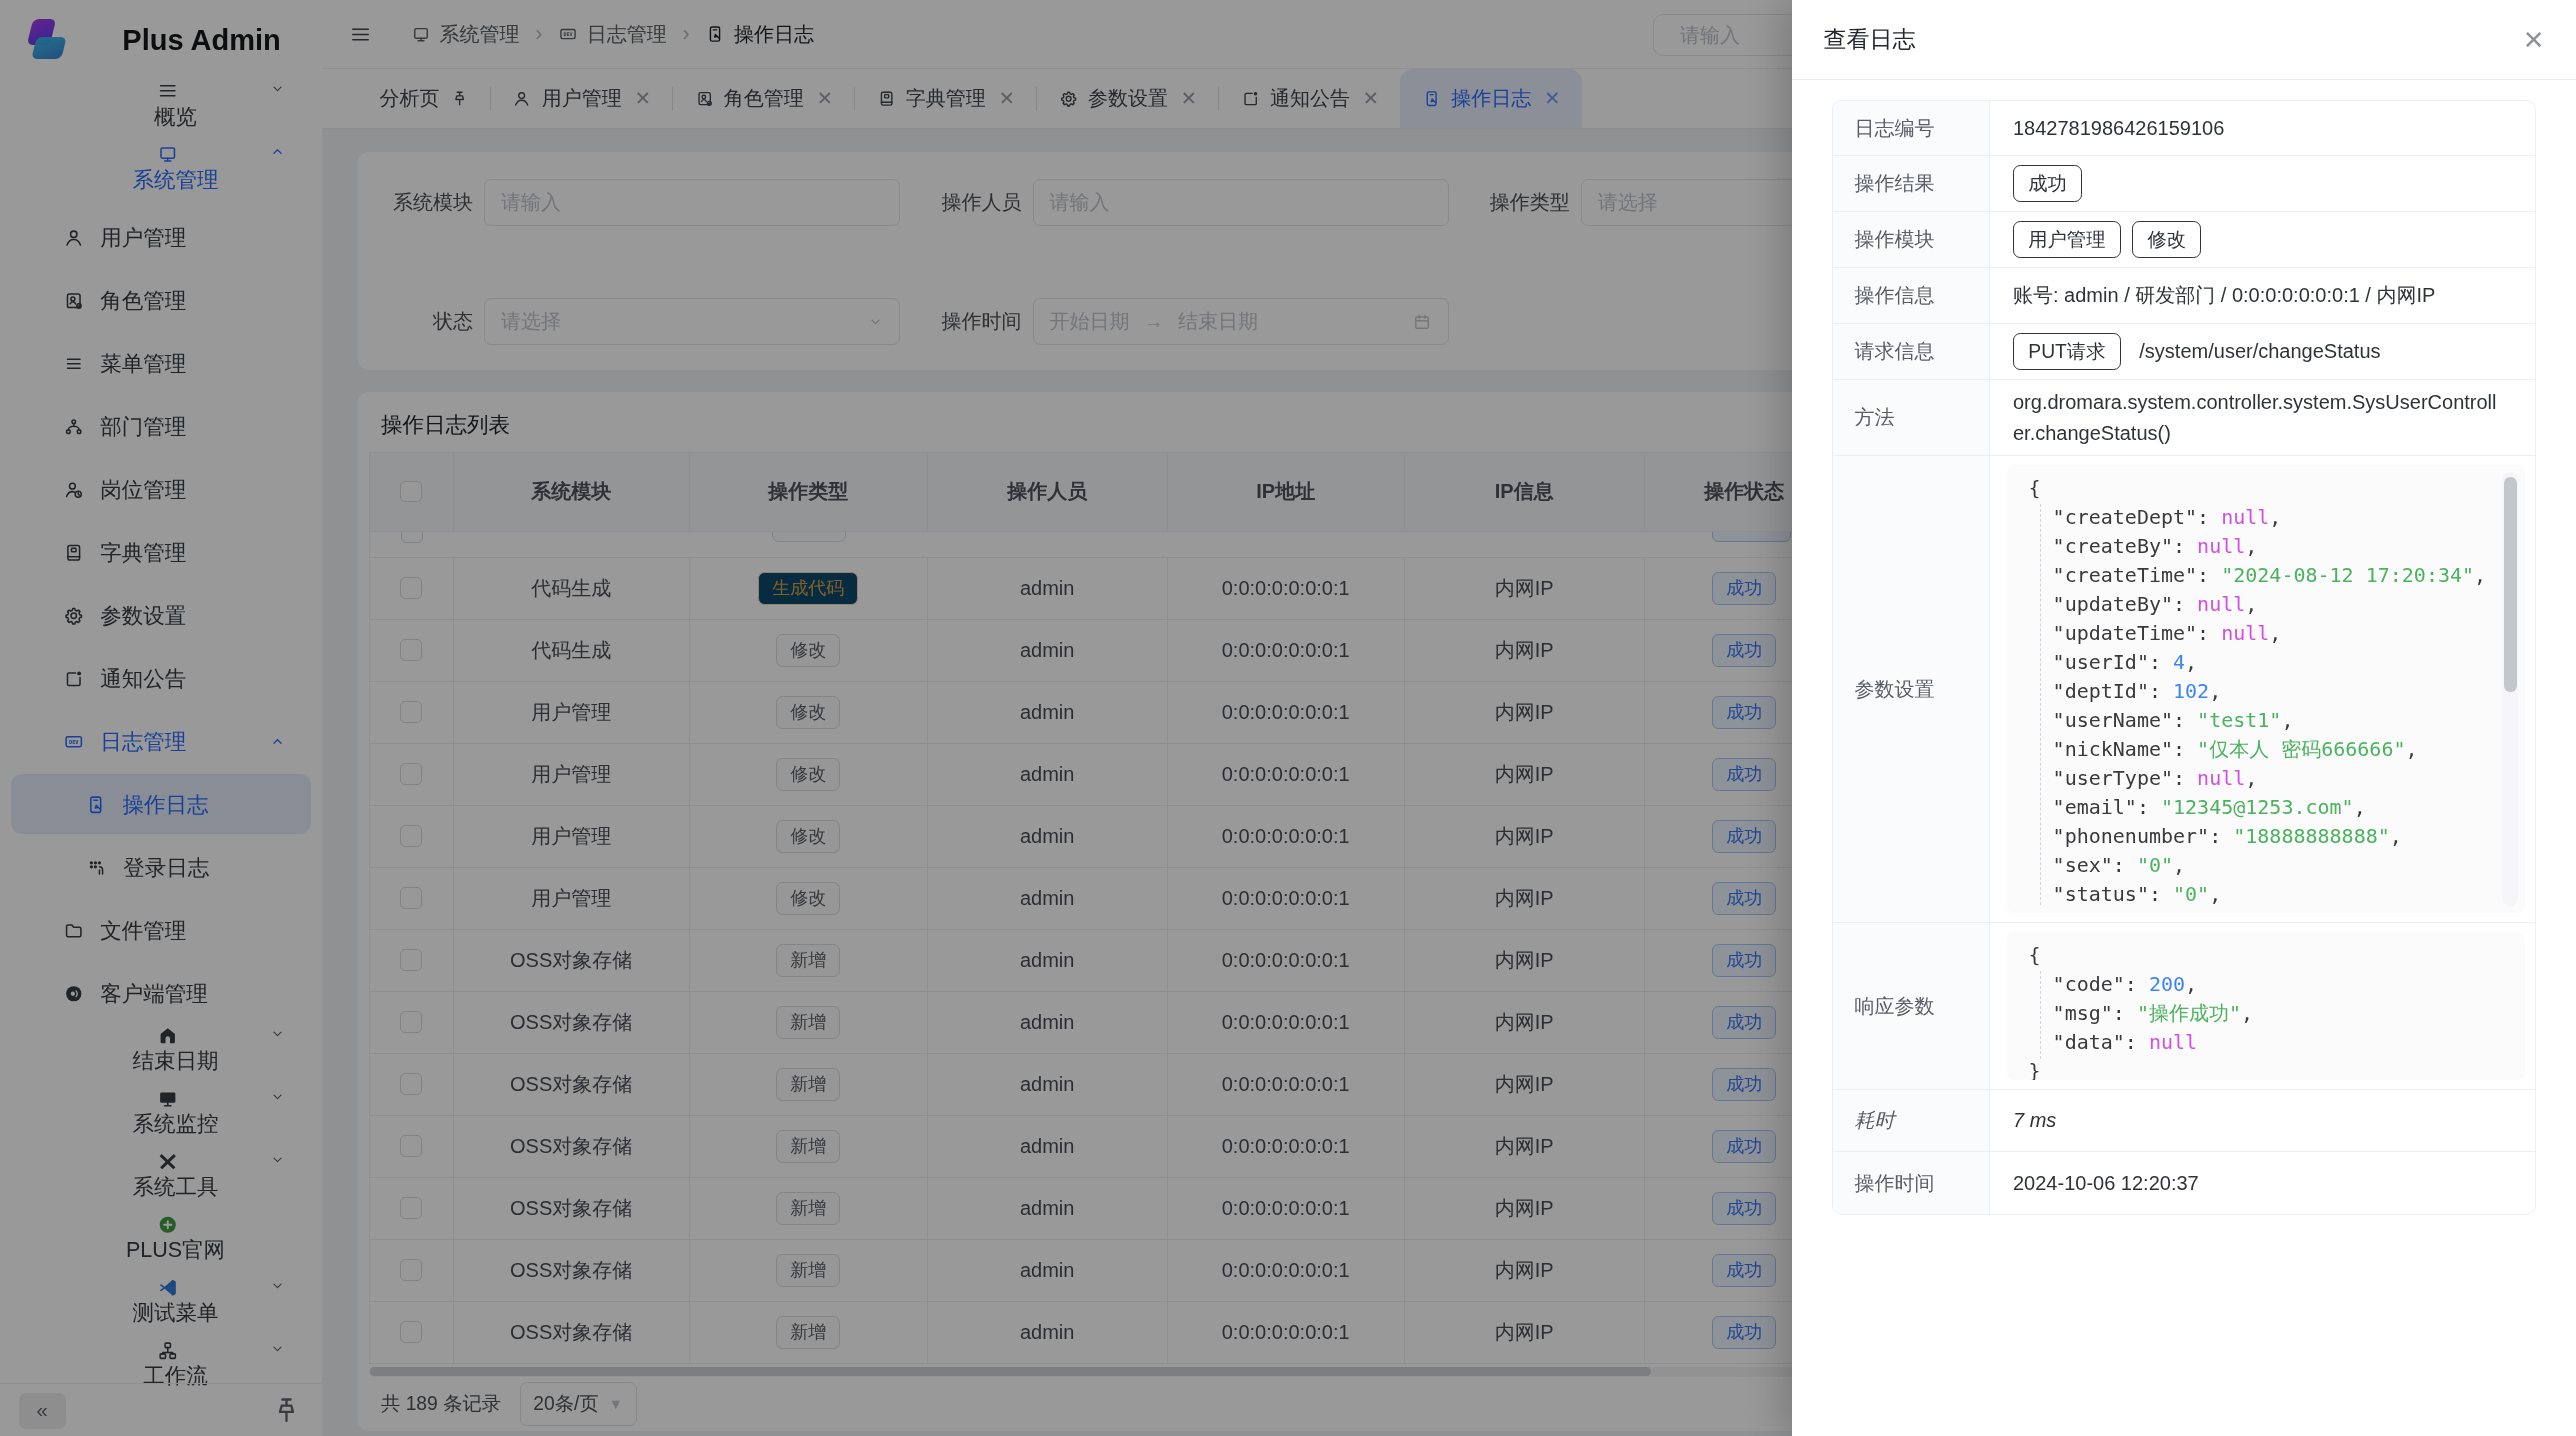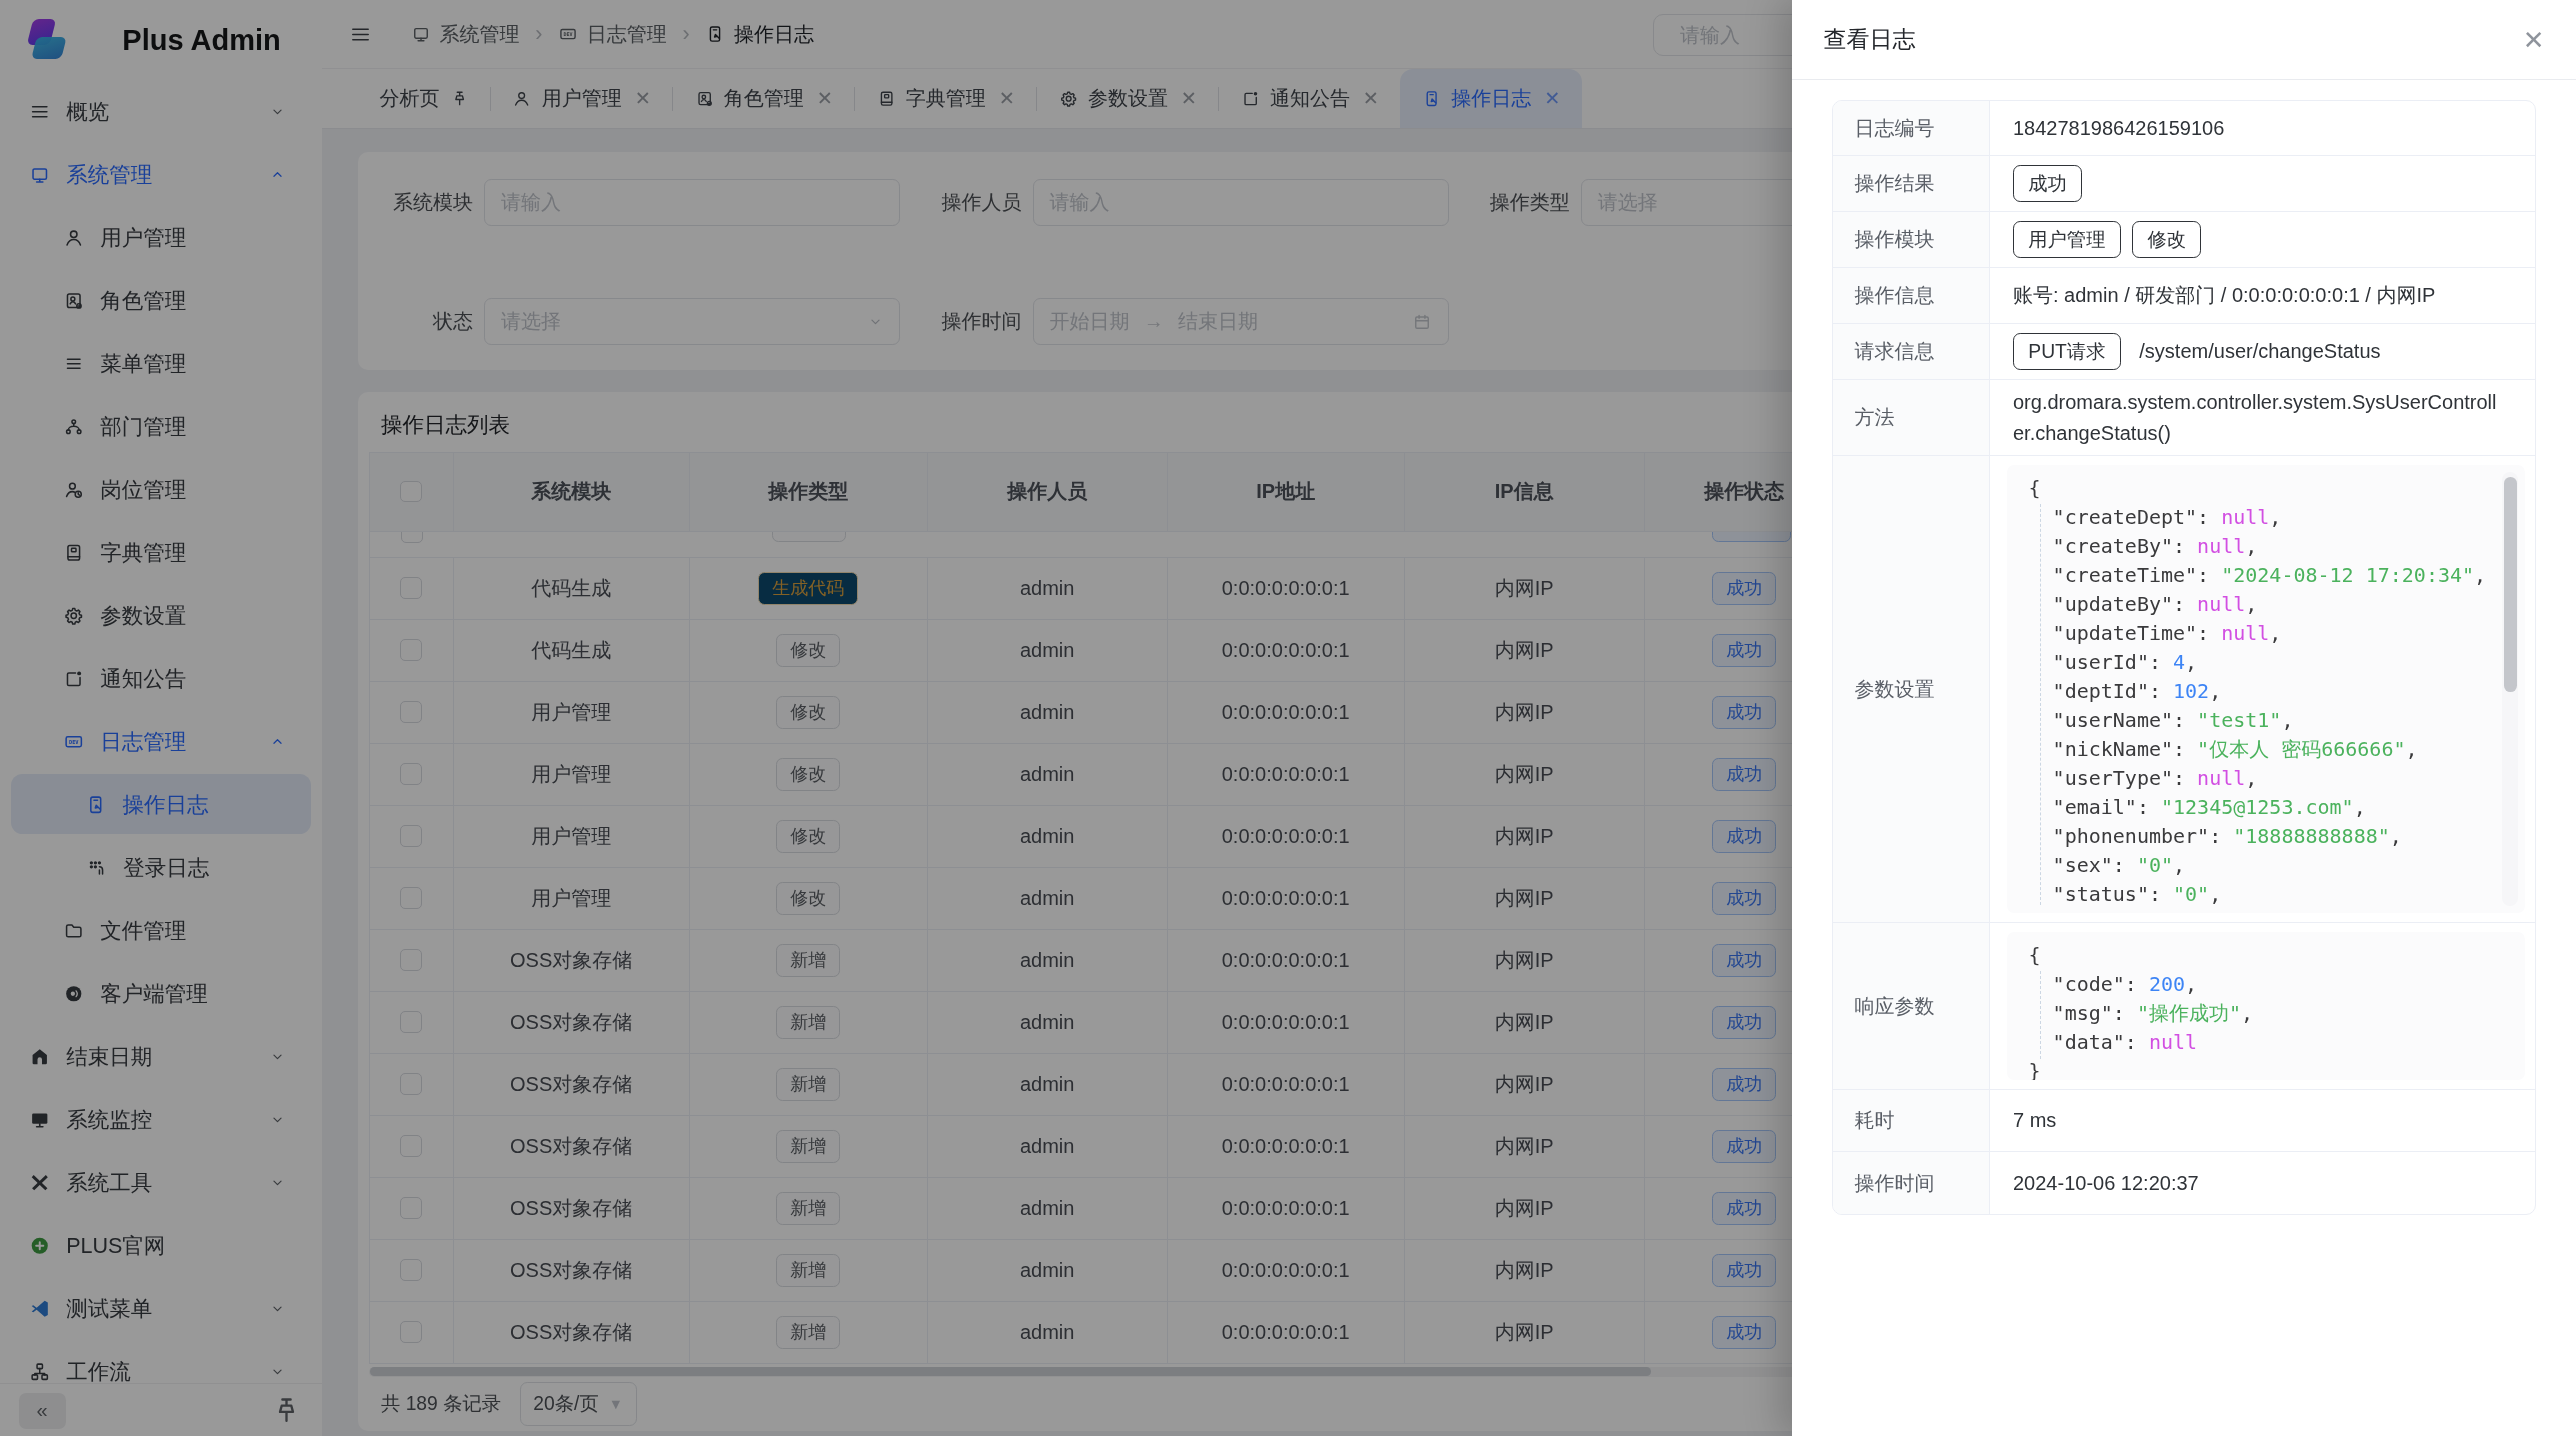--- a/index.html
+++ b/index.html
@@ -12,21 +12,21 @@
   .sidebar { position:absolute; left:0; top:0; width:322px; height:1437px; background:#fff; z-index:10; }
   .logo { height:80px; display:flex; align-items:center; padding-left:24px; cursor:pointer;gap:41px; }
   .logo-mark { position:relative; width:43px; height:43px; margin-right:14.3px; flex:none; }
   .lm { position:absolute; border-radius:5.7px; }
   .lm.a { width:23px; height:26px; left:5.7px; top:0; background:linear-gradient(160deg,#a43ee8,#5b3df0); transform:skewX(-14deg); }
   .lm.b { width:30px; height:21.5px; left:10px; top:18.6px; background:linear-gradient(160deg,#39b9e8,#2a7fd4); opacity:.95; transform:skewX(-14deg); }
   .logo-text { font-size:29px; font-weight:700; color:#17181a; }
   .side-menu { position:absolute; top:80px; left:0; right:0; }
   .side-item { display:flex; align-items:center; height:63px; font-size:21.5px; color:#383c42; cursor:pointer; position:relative; }
   .side-item .icn { margin-right:15.7px; }
-  .side-item.l1 { padding-left:29px; }
+  .side-item.l1 { padding-left:29px;flex-direction:column; }
   .side-item.l2 { padding-left:63px; }
   .side-item.l3 { padding-left:86px; }
   .side-item.primary { color:var(--primary); }
   .side-item.selected { margin:1.4px 11.4px; height:60px; padding-left:74px; background:#e4ecf9; border-radius:11.4px; color:var(--primary); }
   .side-item .chev { position:absolute; right:20px; width:17px; height:17px; color:#5f6368; }
   .side-item.primary .chev { color:var(--primary); }
   .side-foot { position:absolute; bottom:0; left:0; right:0; height:54px; display:flex; align-items:center; justify-content:space-between; padding:0 18.6px; border-top:0.7px solid #f0f0f2; }
   .collapse-btn { width:47px; height:36px; background:#ededef; border:none; border-radius:7.2px; font-size:20px; color:#5f6368; cursor:pointer; }
   .pin-btn { width:33px; height:33px; display:flex; align-items:center; justify-content:center; color:#5f6368; cursor:pointer; }
 
@@ -987,21 +987,21 @@
               <div class="codeblock">
                 <div class="code-line"><span class="tk-p">{</span></div>
                 <div class="code-line"><span class="tk-p">  </span><span class="tk-k">"code"</span><span class="tk-p">: </span><span class="tk-n">200</span><span class="tk-p">,</span></div>
                 <div class="code-line"><span class="tk-p">  </span><span class="tk-k">"msg"</span><span class="tk-p">: </span><span class="tk-s">"操作成功"</span><span class="tk-p">,</span></div>
                 <div class="code-line"><span class="tk-p">  </span><span class="tk-k">"data"</span><span class="tk-p">: </span><span class="tk-u">null</span></div>
                 <div class="code-line"><span class="tk-p">}</span></div>
                 <div class="guide" style="top: 39px; height: 88px;"></div>
               </div>
             </div>
           </div>
-          <div class="d-row" style="height: 62px;">
+          <div class="d-row" style="height: 62px; font-style: italic;">
             <div class="d-label">耗时</div>
             <div class="d-val">
               <span class="wrap">7 ms</span>
             </div>
           </div>
           <div class="d-row" style="height: 62px;">
             <div class="d-label">操作时间</div>
             <div class="d-val">
               <span class="wrap">2024-10-06 12:20:37</span>
             </div>

